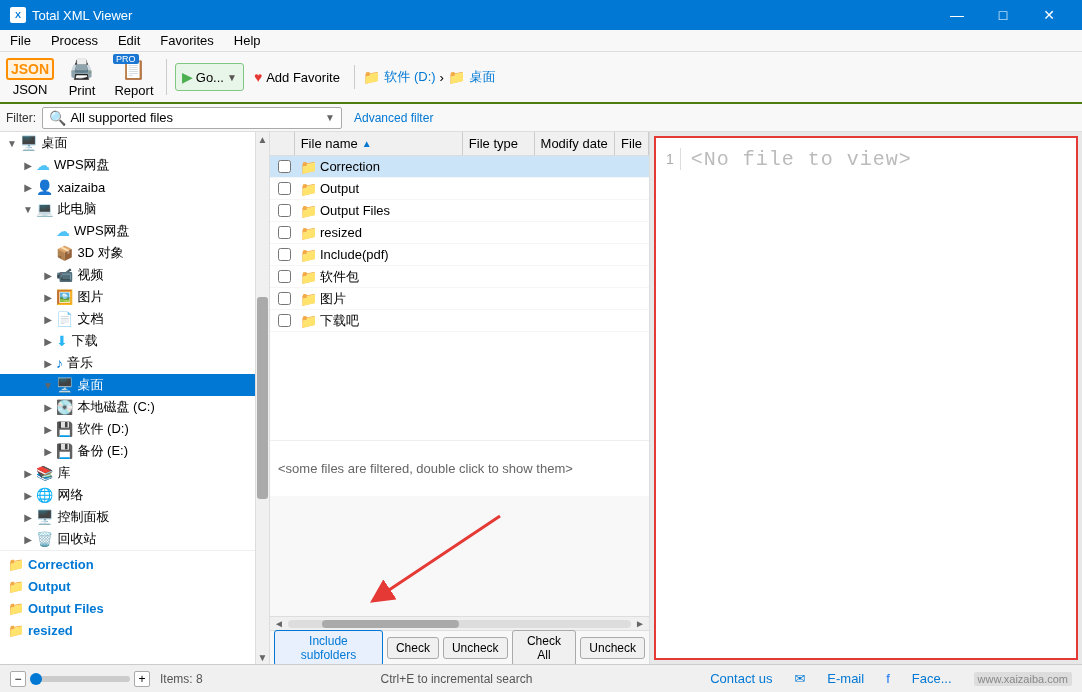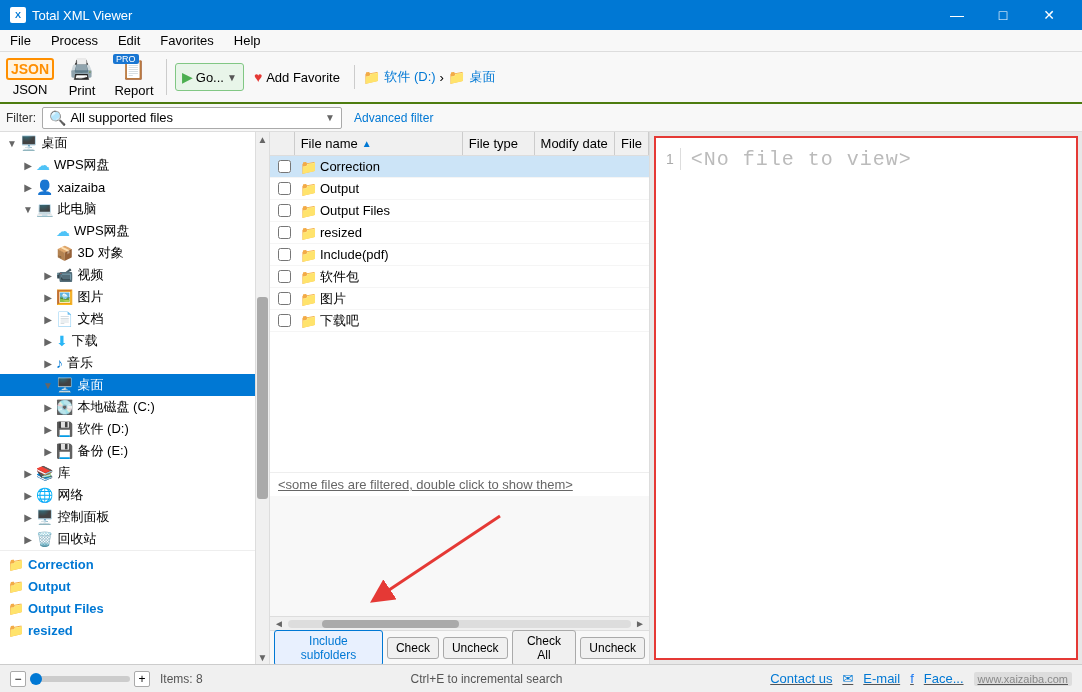--- a/index.html
+++ b/index.html
@@ -215,26 +215,25 @@
     .file-item.selected { background: #cce4f7; }
     .file-checkbox { width: 28px; display: flex; align-items: center; justify-content: center; flex-shrink: 0; }
     .file-checkbox input { cursor: pointer; }
     .file-icon-cell { width: 22px; display: flex; align-items: center; justify-content: center; flex-shrink: 0; }
     .file-name-cell { width: 160px; font-size: 13px; overflow: hidden; text-overflow: ellipsis; white-space: nowrap; }
     .file-type-cell { width: 80px; font-size: 12px; color: #555; }
     .file-date-cell { width: 90px; font-size: 12px; color: #555; }
     .file-size-cell { flex: 1; font-size: 12px; color: #555; }
 
     .filter-note {
-      padding: 4px 8px;
+      padding: 20px 8px;
       font-size: 11px;
       color: #666;
       border-top: 1px solid #eee;
       flex-shrink: 0;
-      text-decoration: underline;
     }
 
     
     .file-hscroll {
       height: 14px;
       border-top: 1px solid #ddd;
       background: #f0f0f0;
       flex-shrink: 0;
       display: flex;
       align-items: center;
@@ -334,21 +333,21 @@
       cursor: pointer; font-size: 12px; display: flex; align-items: center; justify-content: center; border-radius: 2px;
     }
     .zoom-slider {
       width: 100px; height: 6px; background: #ccc; border-radius: 3px; position: relative;
     }
     .zoom-thumb {
       position: absolute; left: 0; top: -3px; width: 12px; height: 12px;
       background: #0078d4; border-radius: 50%; cursor: pointer;
     }
     .items-count { font-size: 12px; color: #555; }
-    .status-right { display: flex; align-items: center; gap: 10px; font-size: 12px; color: #555; text-decoration: underline; }
+    .status-right { display: flex; align-items: center; gap: 22px; font-size: 12px; color: #555; }
     .status-right a { color: #0078d4; text-decoration: none; }
     .watermark { font-size: 11px; color: #888; background: #ddd; padding: 1px 4px; border-radius: 2px; }
 
     
     .left-bottom-items {
       border-top: 1px solid #eee;
       padding: 2px 0;
     }
     .bottom-tree-item {
       display: flex;

